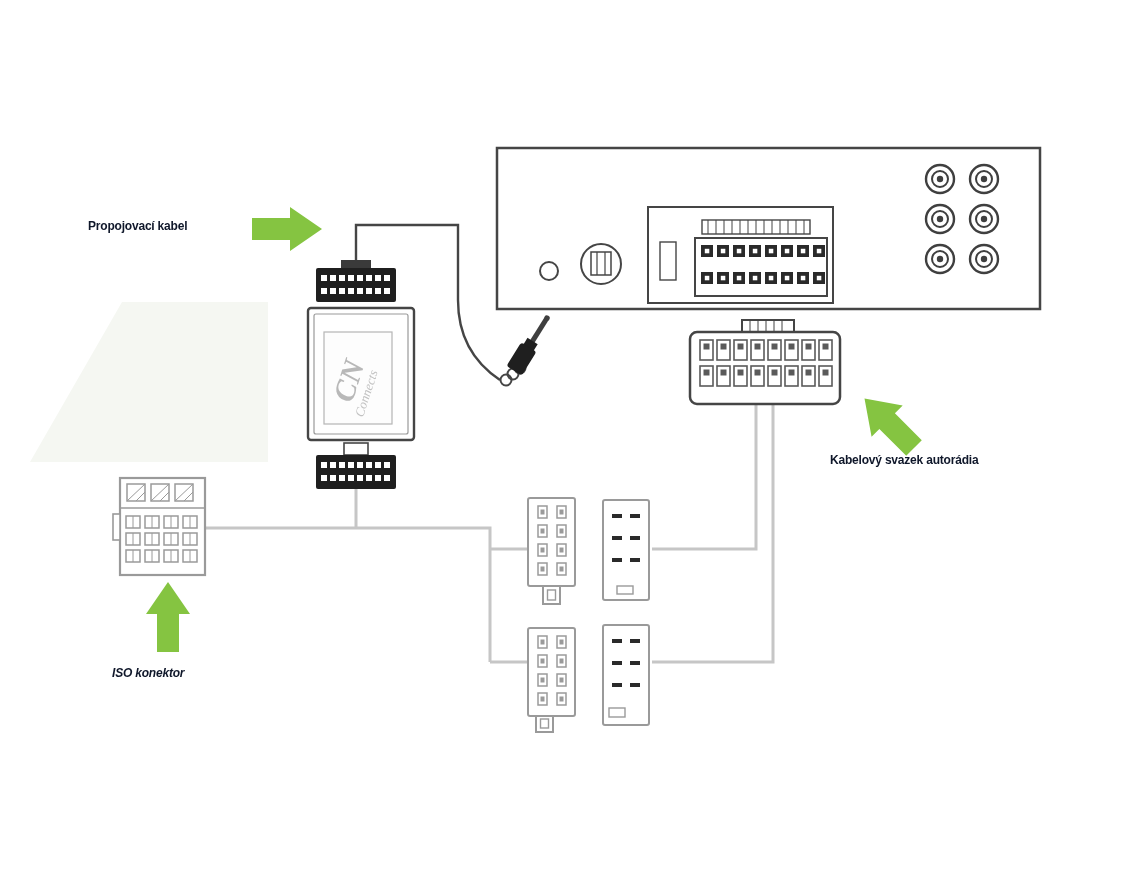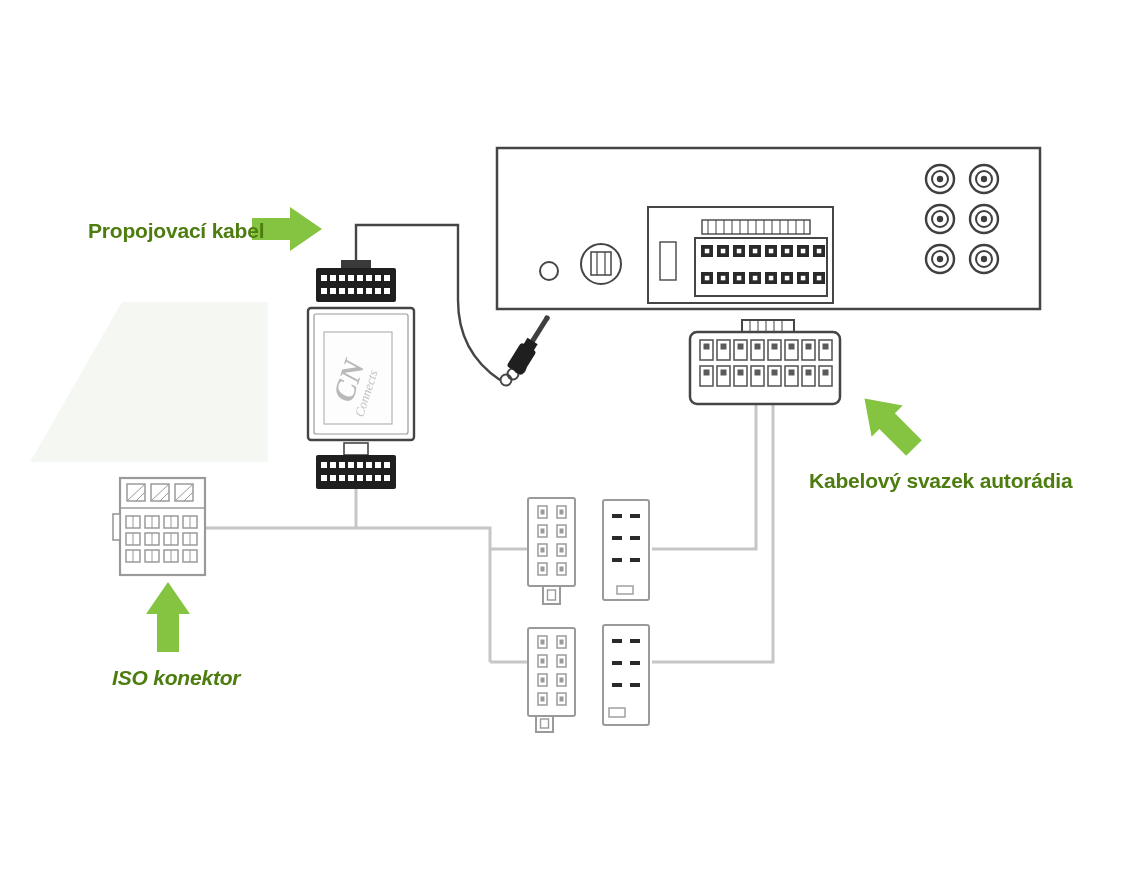--- a/index.html
+++ b/index.html
@@ -8,22 +8,22 @@
     width: 1139px;
     height: 872px;
     background: #ffffff;
     font-family: "Liberation Sans", sans-serif;
     overflow: hidden;
   }
   #diagram-svg { position: absolute; left: 0; top: 0; }
   .diagram-label {
     position: absolute;
     font-weight: 700;
-    font-size: 21px;
-    color: #4d7c0f;
+    font-size: 12px;
+    color: #0f172a;
     letter-spacing: -0.2px;
     white-space: nowrap;
   }
 </style>
 </head>
 <body>
 
 <div id="canvas">
 
   <svg id="diagram-svg" width="1139" height="872" viewBox="0 0 1139 872" xmlns="http://www.w3.org/2000/svg" xmlns:xlink="http://www.w3.org/1999/xlink">
@@ -290,16 +290,16 @@
 
     <g>
       <use href="#arrow" xlink:href="#arrow" transform="translate(252,229)" fill="#85c441"></use>
       <use href="#arrow" xlink:href="#arrow" transform="translate(914,448) rotate(-135)" fill="#85c441"></use>
       <use href="#arrow" xlink:href="#arrow" transform="translate(168,652) rotate(-90)" fill="#85c441"></use>
     </g>
   </svg>
 
   <div class="diagram-label" style="left:88px; top:219px;">Propojovací kabel</div>
 
-  <div class="diagram-label" style="left:809px; top:453px;margin-top:16px;">Kabelový svazek autorádia</div>
+  <div class="diagram-label" style="left:830px; top:453px;">Kabelový svazek autorádia</div>
 
   <div class="diagram-label" style="left:112px; top:666px;font-style:italic;">ISO konektor</div>
 </div>
 
 </body></html>

